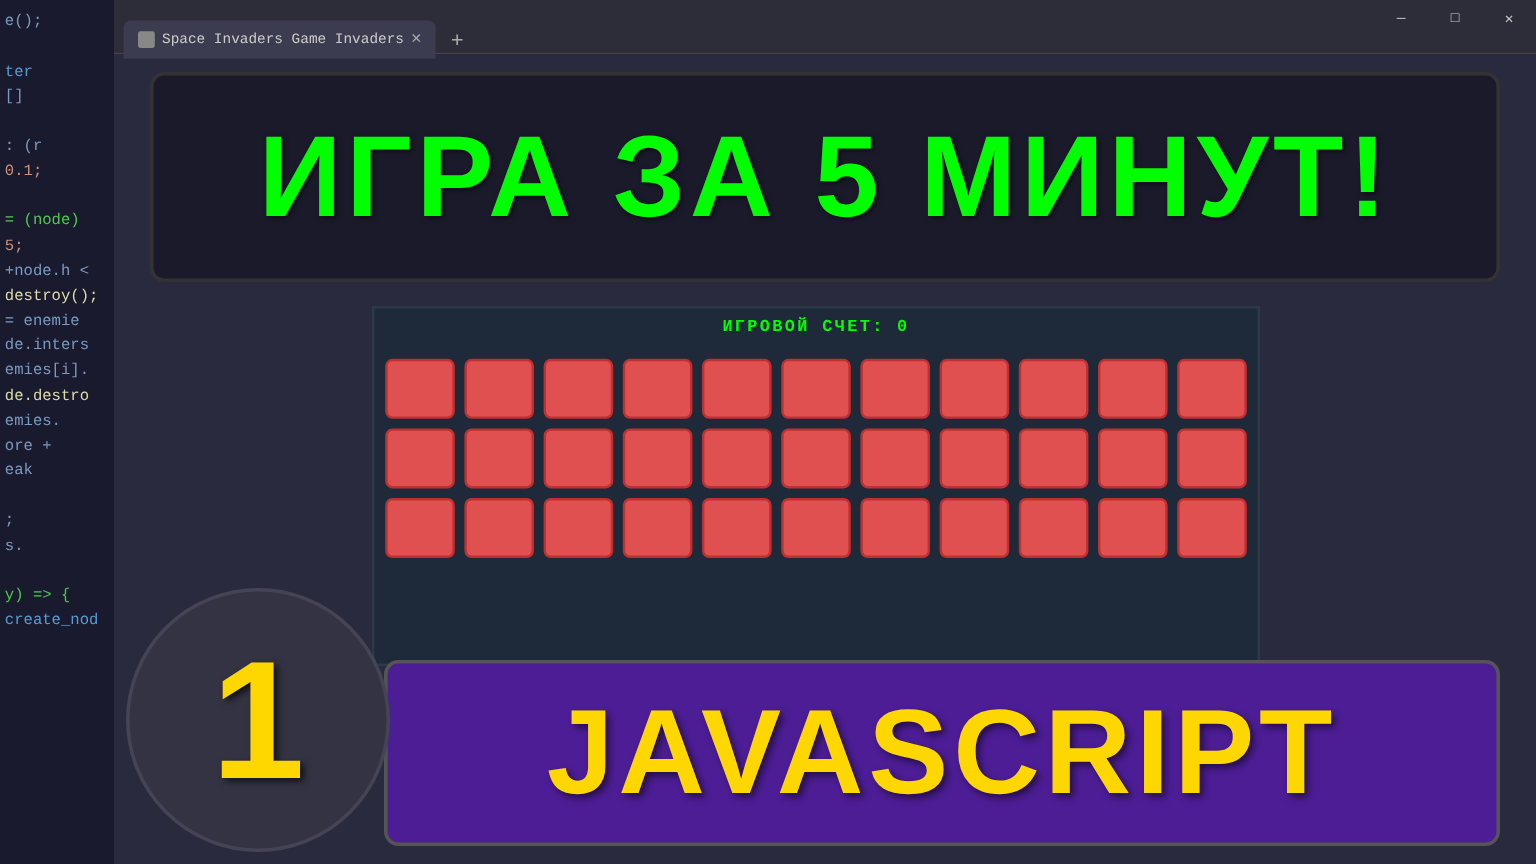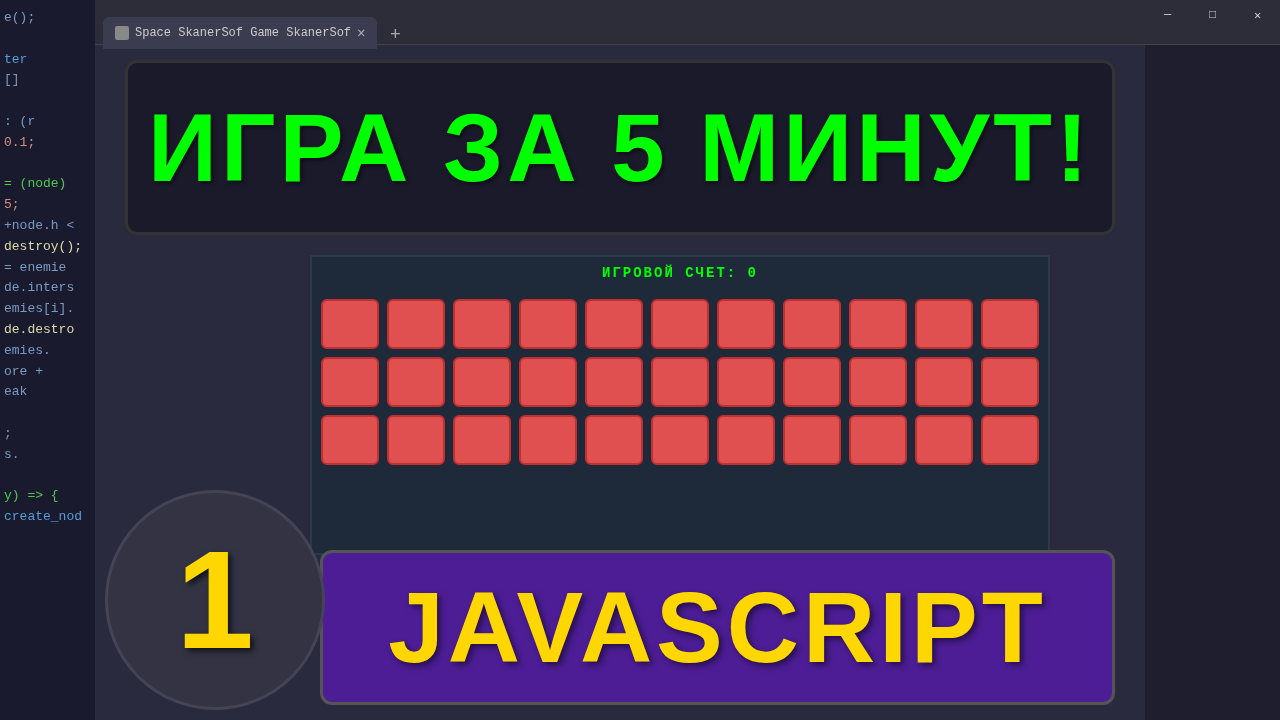--- a/index.html
+++ b/index.html
@@ -117,21 +117,21 @@
       font-size: 18px;
       cursor: pointer;
       margin-left: 4px;
     }
 
     
     .main-content {
       position: absolute;
       top: 45px;
       left: 95px;
-      width: 1050px;
+      width: 1185px;
       height: 675px;
       background: #2a2a3e;
       z-index: 5;
       overflow: hidden;
     }
 
     
     .top-banner {
       position: absolute;
       top: 15px;
@@ -279,21 +279,21 @@
   <div class="code-line">s.</div>
   <div class="code-line">&nbsp;</div>
   <div class="code-line green">y) =&gt; {</div>
   <div class="code-line blue">create_nod</div>
 </div>
 
 <div class="browser-chrome">
   <div class="tab-bar">
     <div class="tab">
       <div class="favicon"></div>
-      <span>Space SkanerSof Game SkanerSof</span>
+      <span>Space Invaders Game Invaders</span>
       <span class="close-tab">✕</span>
     </div>
     <div class="new-tab-btn">+</div>
   </div>
   <div class="window-controls">
     <div class="win-btn">—</div>
     <div class="win-btn">□</div>
     <div class="win-btn close">✕</div>
   </div>
 </div>

